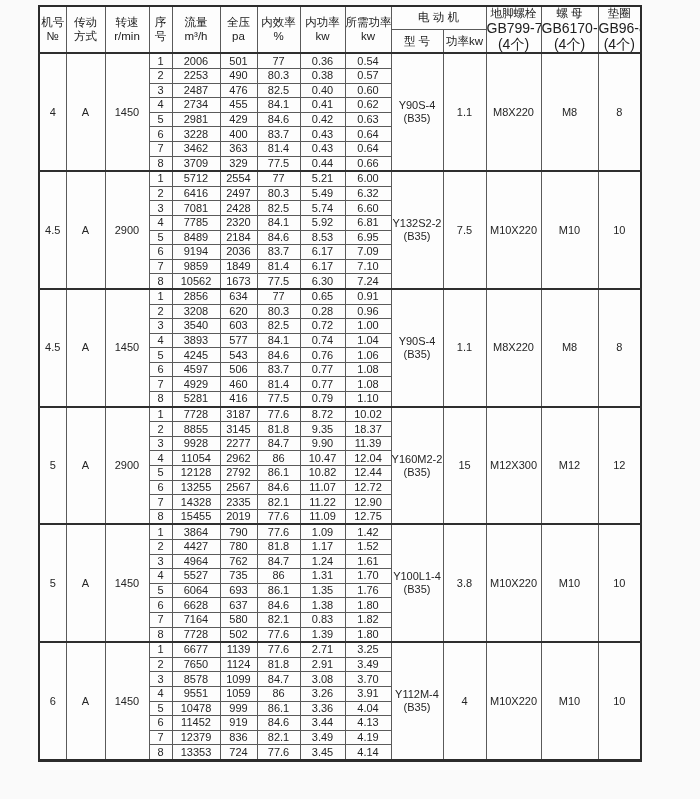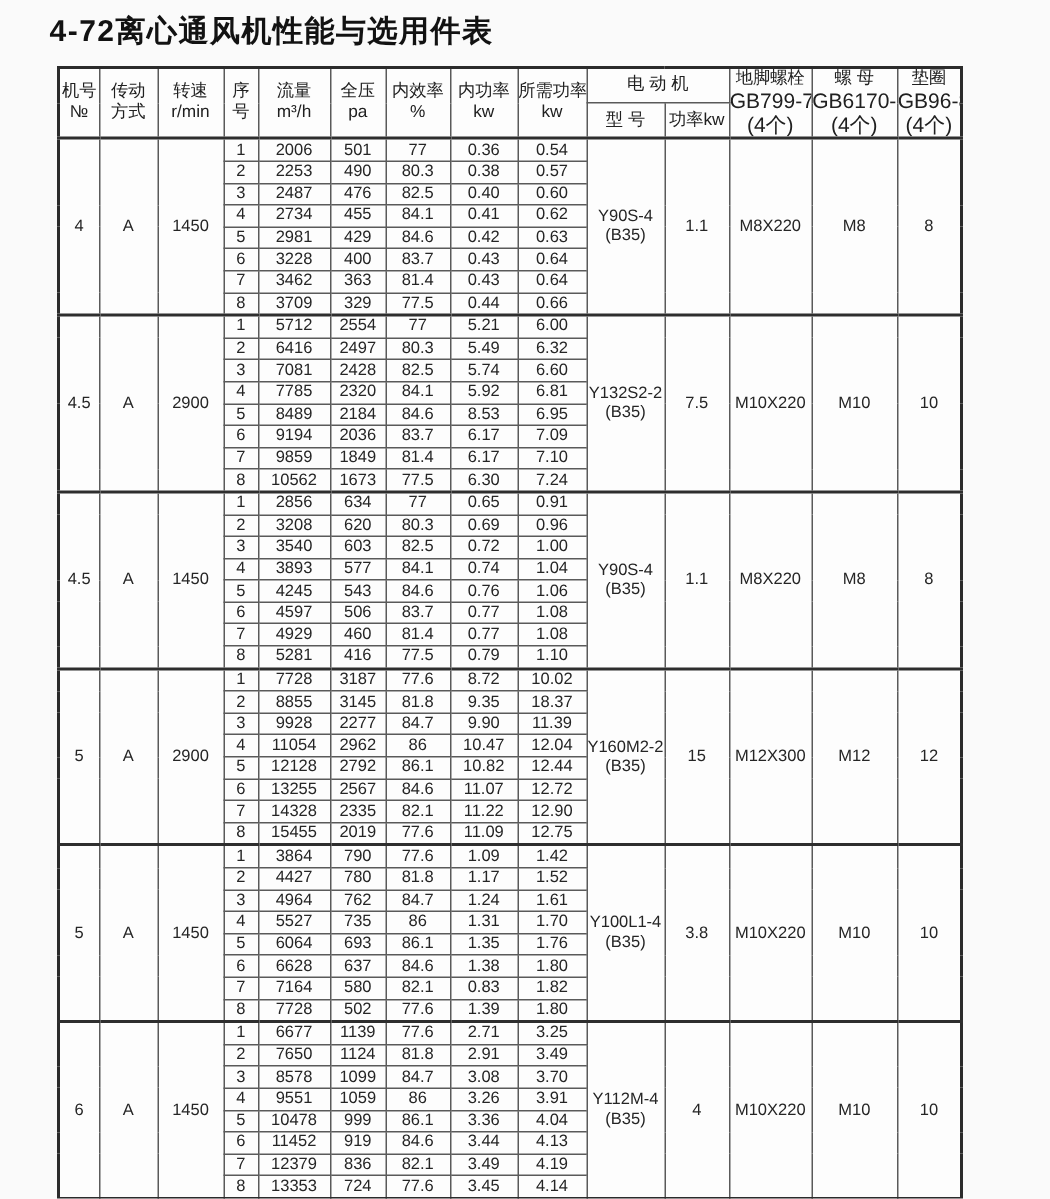--- a/index.html
+++ b/index.html
@@ -57,21 +57,20 @@
   }
   .spec tbody tr.group-start td { border-top: 2px solid #2e2e2e; }
   .spec thead tr:first-child th { border-top: none; }
   .spec td.group-cell { font-size: 11px; }
   .spec td.group-cell div { line-height: 13px; }
 </style>
 </head>
 <body>
 
 <div class="page">
-  <div class="title">4-72离心通风机性能与选用件表</div>
 
   <table class="spec">
     <colgroup>
       <col style="width:27px">
         <col style="width:39px">
         <col style="width:44px">
       <col style="width:23px">
         <col style="width:48px">
         <col style="width:37px">
       <col style="width:43px">
@@ -311,21 +310,21 @@
           <td rowspan="8" class="group-cell">1.1</td>
           <td rowspan="8" class="group-cell">M8X220</td>
           <td rowspan="8" class="group-cell">M8</td>
           <td rowspan="8" class="group-cell">8</td>
         </tr>
         <tr>
           <td>2</td>
           <td>3208</td>
           <td>620</td>
           <td>80.3</td>
-          <td>0.69</td>
+          <td>0.28</td>
           <td>0.96</td>
         </tr>
         <tr>
           <td>3</td>
           <td>3540</td>
           <td>603</td>
           <td>82.5</td>
           <td>0.72</td>
           <td>1.00</td>
         </tr>

